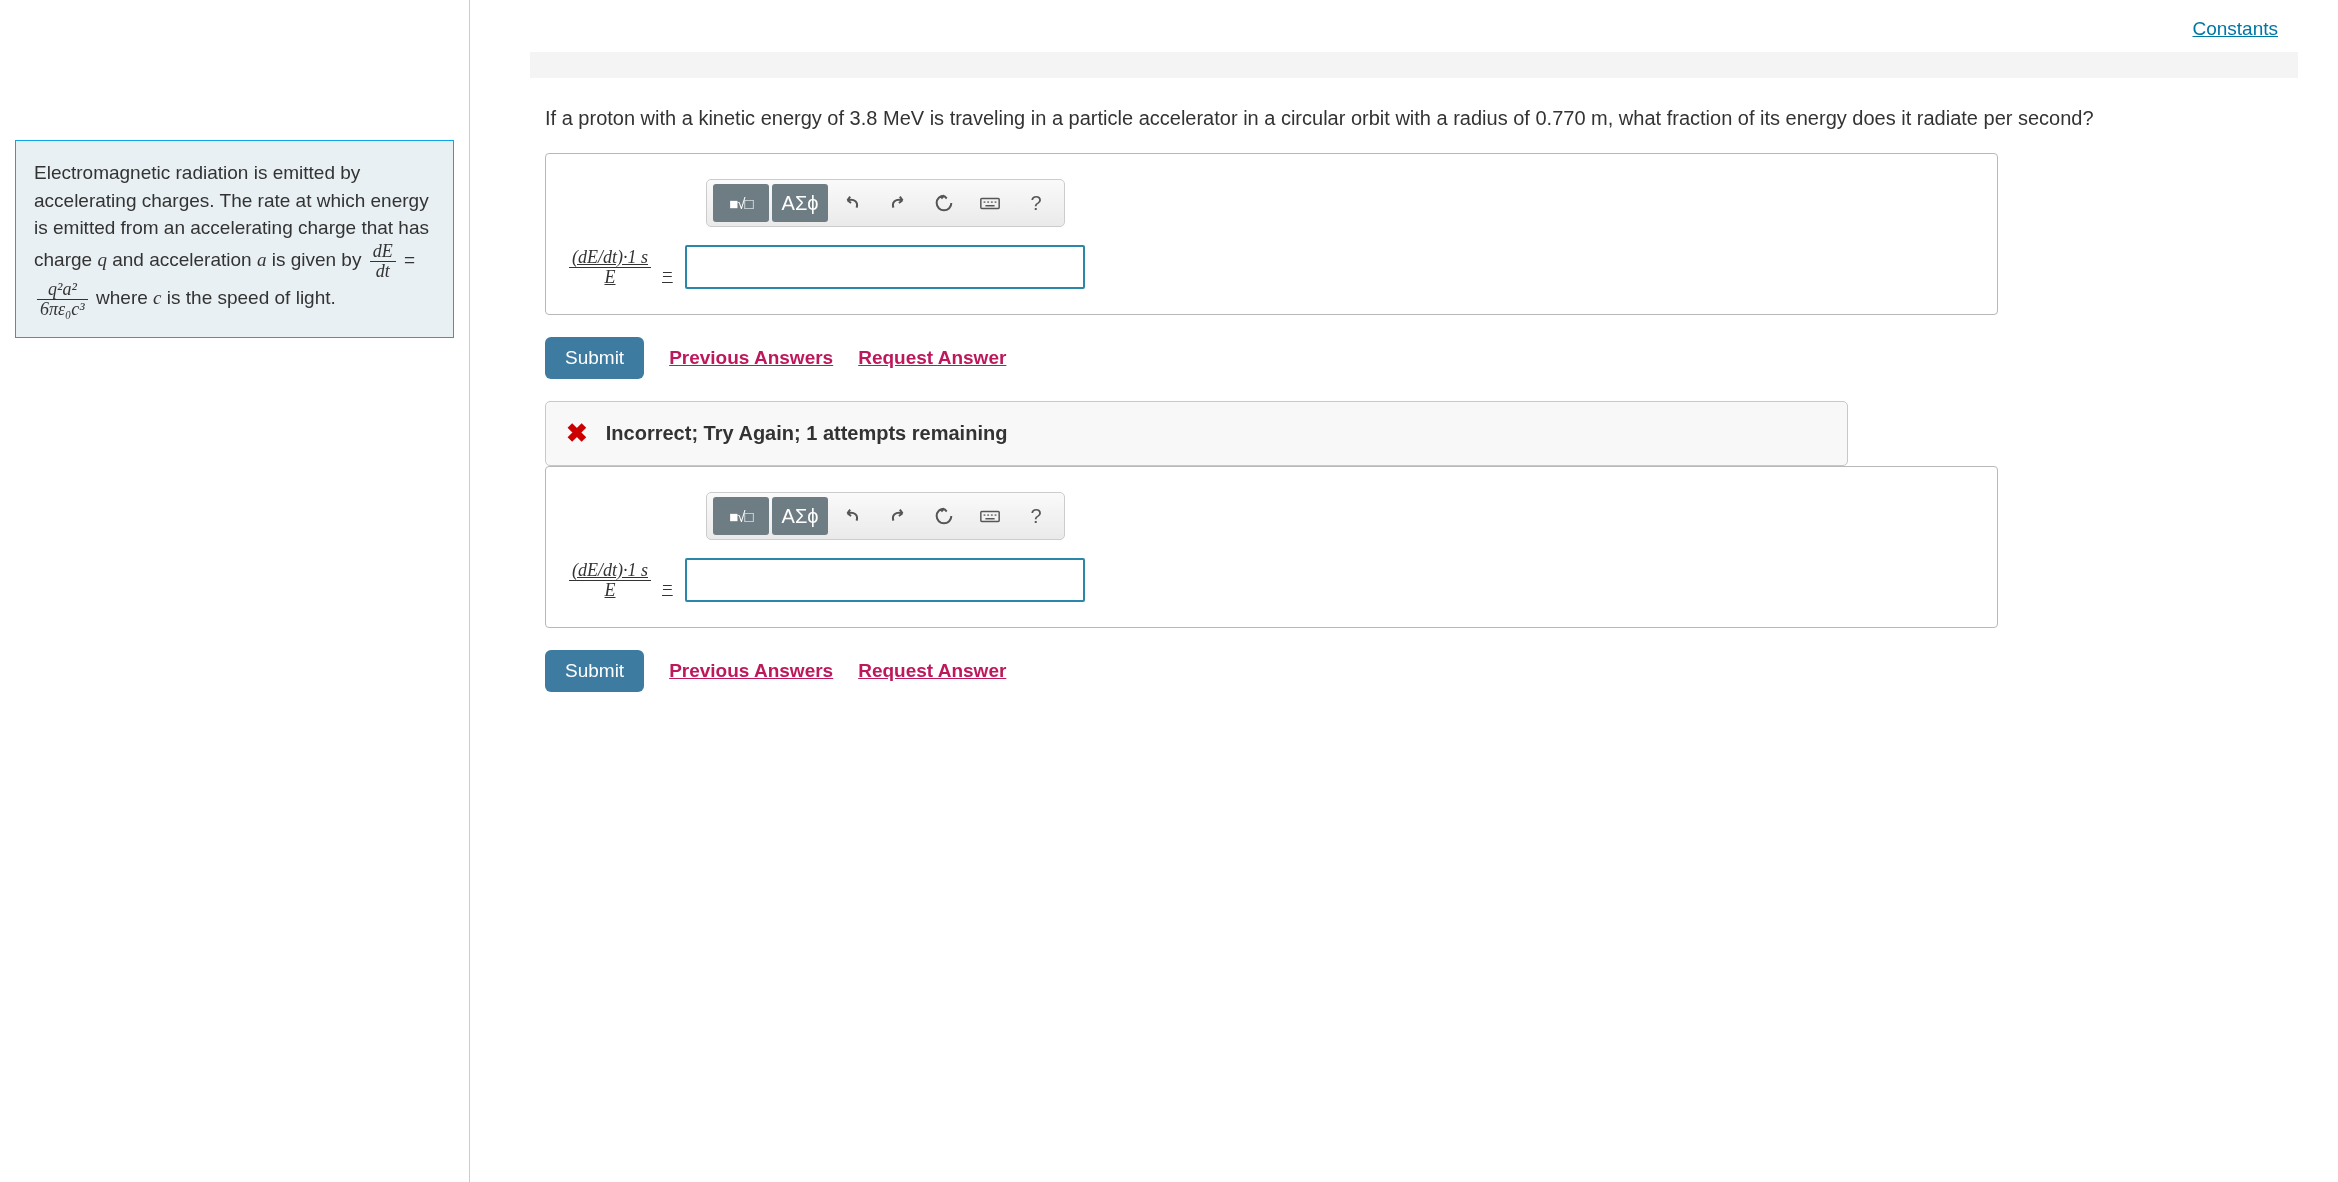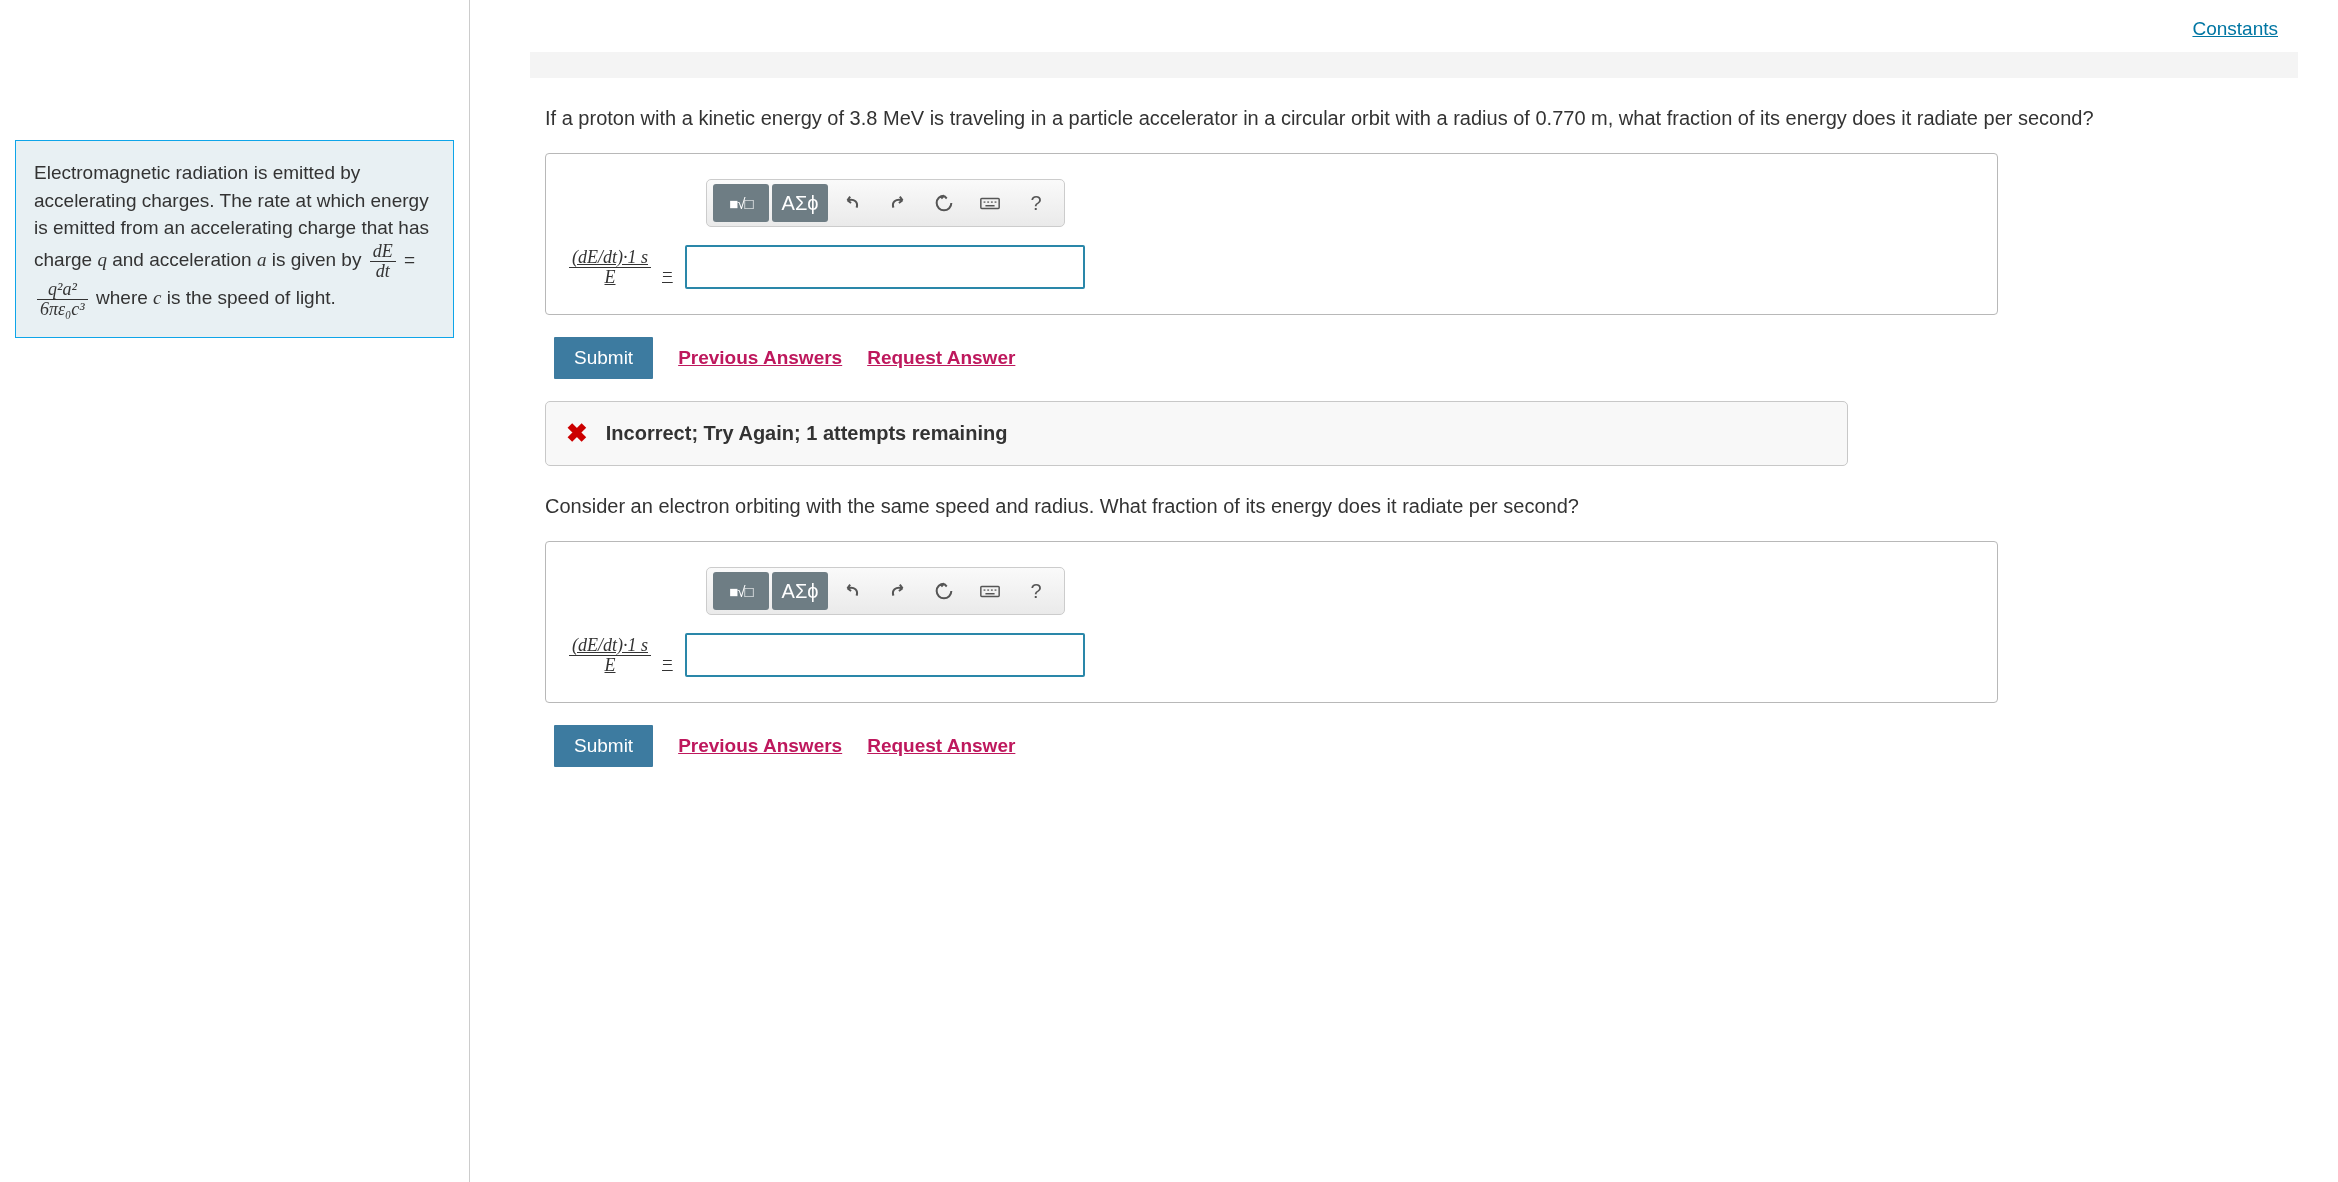--- a/index.html
+++ b/index.html
@@ -127,25 +127,24 @@
   .actions {
     margin: 22px 0 0 15px;
     display: flex;
     align-items: center;
     gap: 25px;
   }
   .submit-btn {
     background: #3d7ba0;
     color: #fff;
     border: none;
-    border-radius: 1px;
+    border-radius: 6px;
     padding: 10px 20px;
     font-size: 19px;
     cursor: pointer;
-    margin-left: 9px;
   }
   .link-a {
     color: #be185d;
     text-decoration: underline;
     font-size: 19px;
     font-weight: bold;
   }
   .feedback {
     border: 1px solid #c8c8c8;
     border-radius: 5px;
@@ -249,21 +248,20 @@
       <a href="#" class="link-a">Previous Answers</a>
       <a href="#" class="link-a">Request Answer</a>
     </div>
 
     <div class="feedback">
       <span class="x-icon">✖</span>
       <span>Incorrect; Try Again; 1 attempts remaining</span>
     </div>
 
 
-    <div class="question-text">Consider an electron orbiting with the same speed and radius. What fraction of its energy does it radiate per second?</div>
 
     <div class="answer-box">
       <div class="toolbar">
         <div class="tool-btn dark">
           <span style="font-size:15px;letter-spacing:-1px">■√□</span>
         </div>
         <div class="tool-btn dark">ΑΣϕ</div>
         <div class="tool-btn">
           <svg viewBox="0 0 24 24">
               <path fill="none" stroke="#555" stroke-width="2.2" d="M17 17c2-6-2-10-10-8m0 0 3-4m-3 4 4 3"></path>

